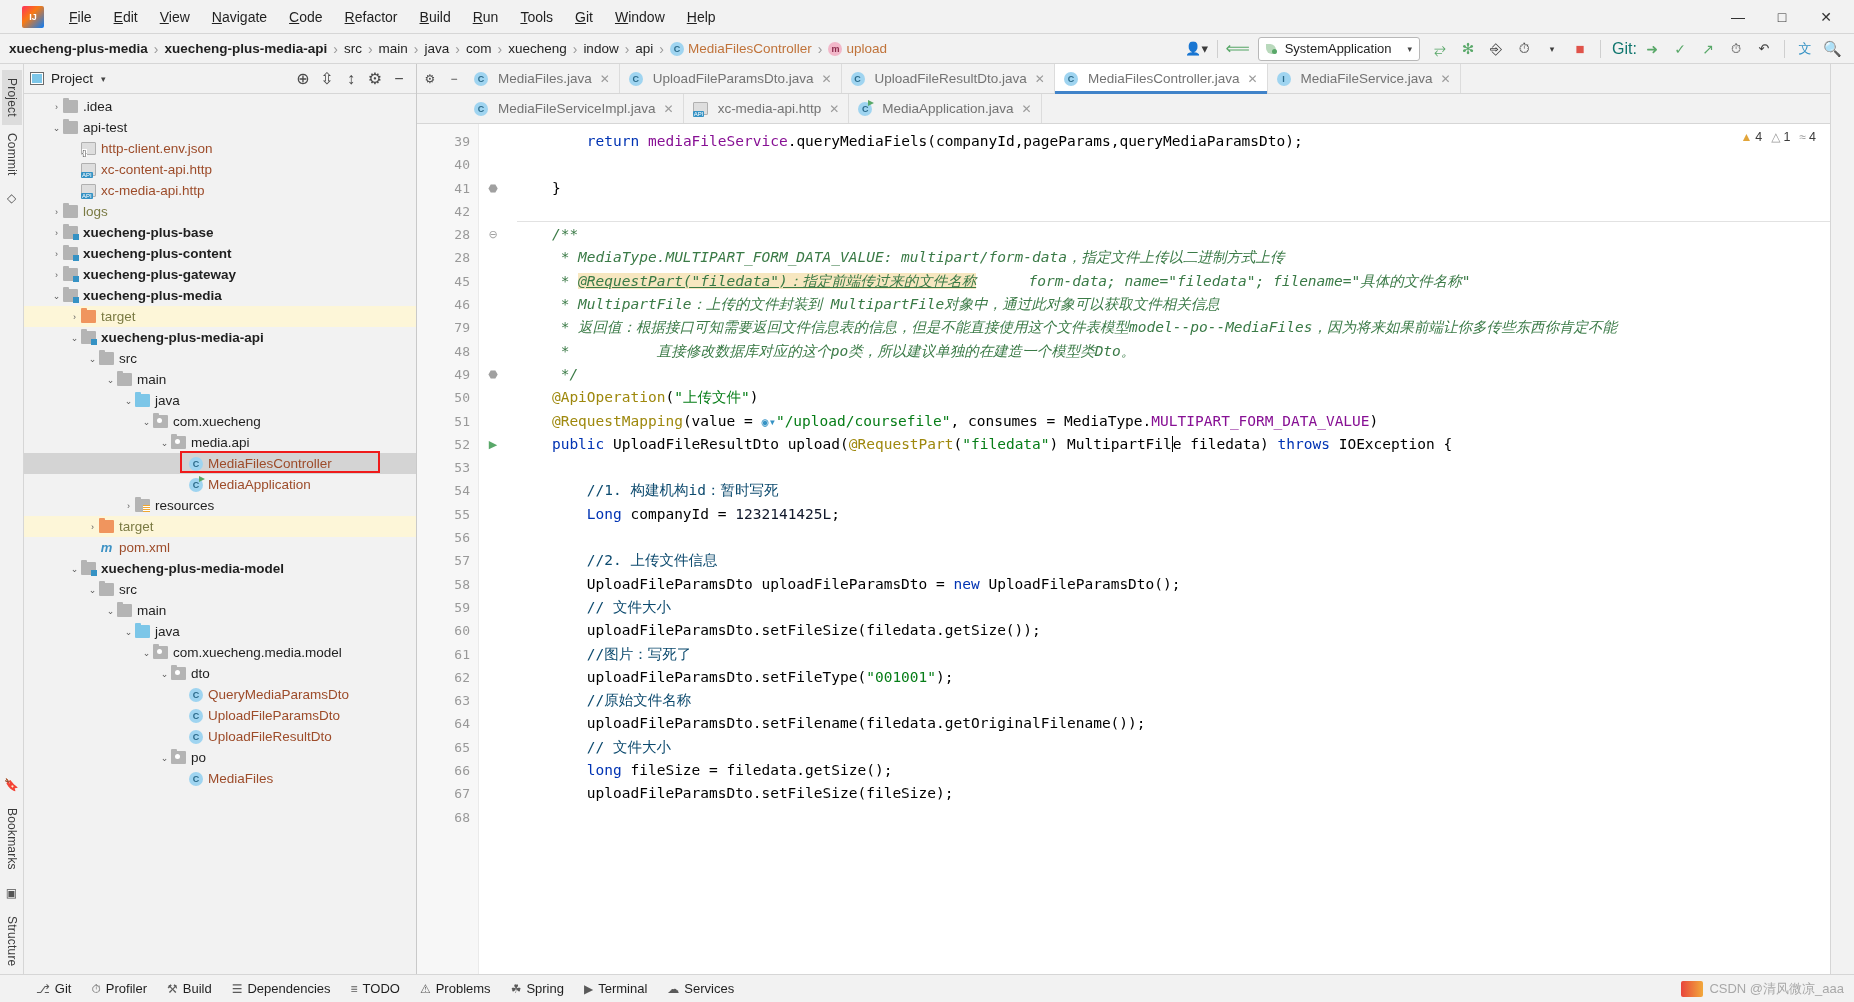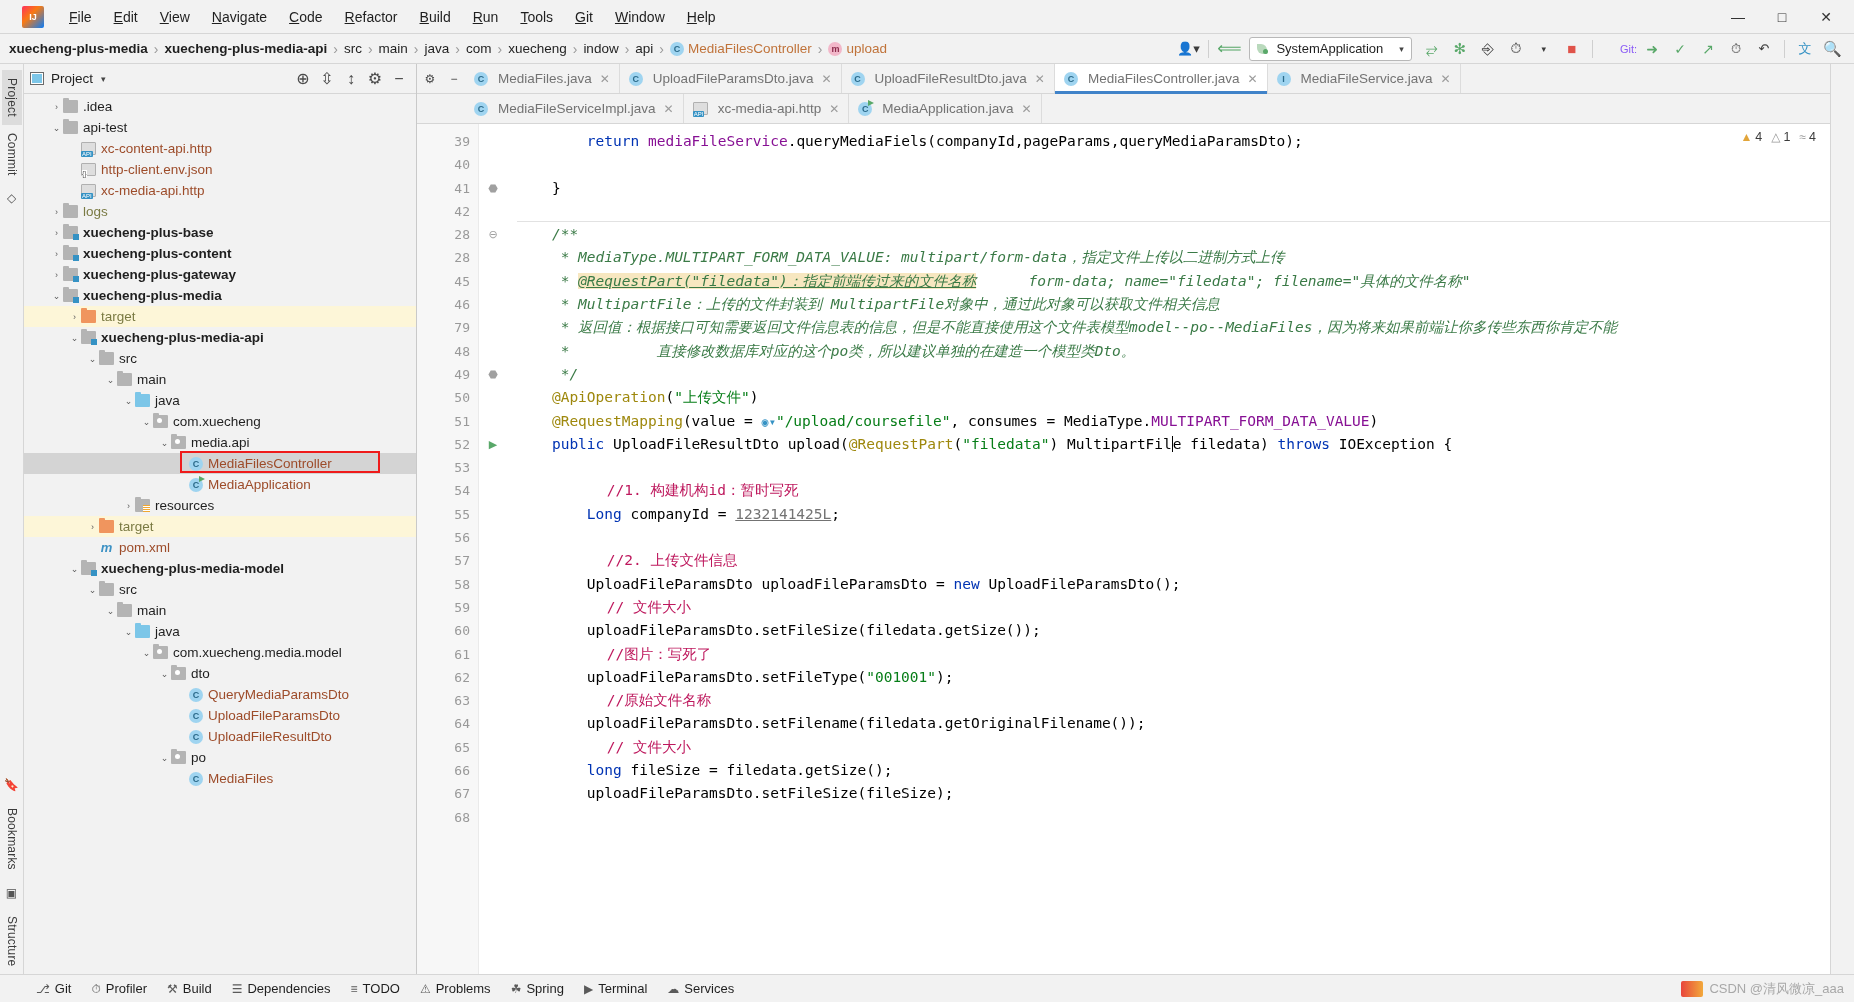--- a/index.html
+++ b/index.html
@@ -47,21 +47,21 @@
           font-size: 13px; color: #3c3c3c; border-radius: 3px; }
   .runcfg { height: 24px; border: 1px solid #b8b8b8; border-radius: 3px; background: #fff;
             display: flex; align-items: center; padding: 0 7px; gap: 6px; font-size: 13px;
             color: #1f1f1f; margin: 0 5px; }
   .leafico { width: 13px; height: 13px; position: relative; }
   .leafico::before { content:""; position:absolute; left:0; top:2px; width:10px; height:10px;
                      background:#b9d9bc; border-radius: 0 60% 0 60%; }
   .leafico::after { content:""; position:absolute; left:6px; top:7px; width:5px; height:5px;
                     background:#59a869; border-radius:50%; }
   .vsep { width:1px; height:18px; background:#cfcfcf; margin:0 5px; }
-  .gitlbl { font-size: 11px; color: #8b5cf6; margin-left: 20px; }
+  .gitlbl { font-size: 16px; color: #0f766e; margin-left: 4px; }
 
   
   .body { flex: 1; display: flex; min-height: 0; }
 
   
   .railL { width: 24px; background: #f2f2f2; border-right: 1px solid #d6d6d6;
            display: flex; flex-direction: column; align-items: center; flex: none;
            padding-top: 6px; gap: 0; }
   .vtab { writing-mode: vertical-rl; font-size: 12px; color: #3c3c3c; padding: 8px 3px;
           letter-spacing: .2px; }
@@ -160,24 +160,24 @@
             text-align:right; padding-top:6px; font-family:"DejaVu Sans Mono", monospace;
             font-size:13px; color:#999; }
   .gutter .gl { height:23.3px; line-height:23.3px; padding-right:8px; position:relative; }
   .foldcol { width:28px; background:#fff; flex:none; padding-top:6px; position:relative; }
   .foldcol .fm { height:23.3px; line-height:23.3px; text-align:center; color:#a0a0a0; font-size:11px; }
   .codeheader { width:10px; background:#fff; flex:none; }
   .code { flex:1; padding-top:6px; font-family:"DejaVu Sans Mono", monospace;
           font-size:14.5px; white-space:pre; overflow:hidden; position:relative; }
   .cl { height:23.3px; line-height:23.3px; }
   .kw { color:#0033b3; font-weight: normal; }
-  .cm { color:#be185d;margin-left:20px; }
+  .cm { color:#0c4a6e; }
   .doc { color:#3a7a46; font-style:italic; }
   .str { color:#067d17; }
-  .num { color:#737373;text-decoration:underline; }
+  .num { color:#0f172a; }
   .ann { color:#9e880d; }
   .fld { color:#871094; }
   .mth { color:#000; }
   .hlite { background:#f7e7c0; }
   .gapline { position:absolute; left:0; right:0; height:1px; background:#e2e2e2; }
 
   .inspect { position:absolute; top:6px; right:14px; display:flex; align-items:center;
              gap:9px; font-size:12.5px; color:#3c3c3c; }
   .chip { display:flex; align-items:center; gap:3px; }
   .warnico { color:#e2a53a; font-size:12px; }
@@ -333,27 +333,27 @@
             <span class="ficon f-gray"></span>
             <span class="tlabel">.idea</span>
           </div>
           <div class="trow" style="padding-left: 26px;">
             <span class="arrow">⌄</span>
             <span class="ficon f-gray"></span>
             <span class="tlabel">api-test</span>
           </div>
           <div class="trow" style="padding-left: 44px;">
             <span class="arrow"></span>
+            <span class="ficon i-json"></span>
+            <span class="tlabel brown">http-client.env.json</span>
+          </div>
+          <div class="trow" style="padding-left: 44px;">
+            <span class="arrow"></span>
             <span class="ficon i-http"></span>
             <span class="tlabel brown">xc-content-api.http</span>
-          </div>
-          <div class="trow" style="padding-left: 44px;">
-            <span class="arrow"></span>
-            <span class="ficon i-json"></span>
-            <span class="tlabel brown">http-client.env.json</span>
           </div>
           <div class="trow" style="padding-left: 44px;">
             <span class="arrow"></span>
             <span class="ficon i-http"></span>
             <span class="tlabel brown">xc-media-api.http</span>
           </div>
           <div class="trow" style="padding-left: 26px;">
             <span class="arrow">›</span>
             <span class="ficon f-gray"></span>
             <span class="tlabel olive">logs</span>

